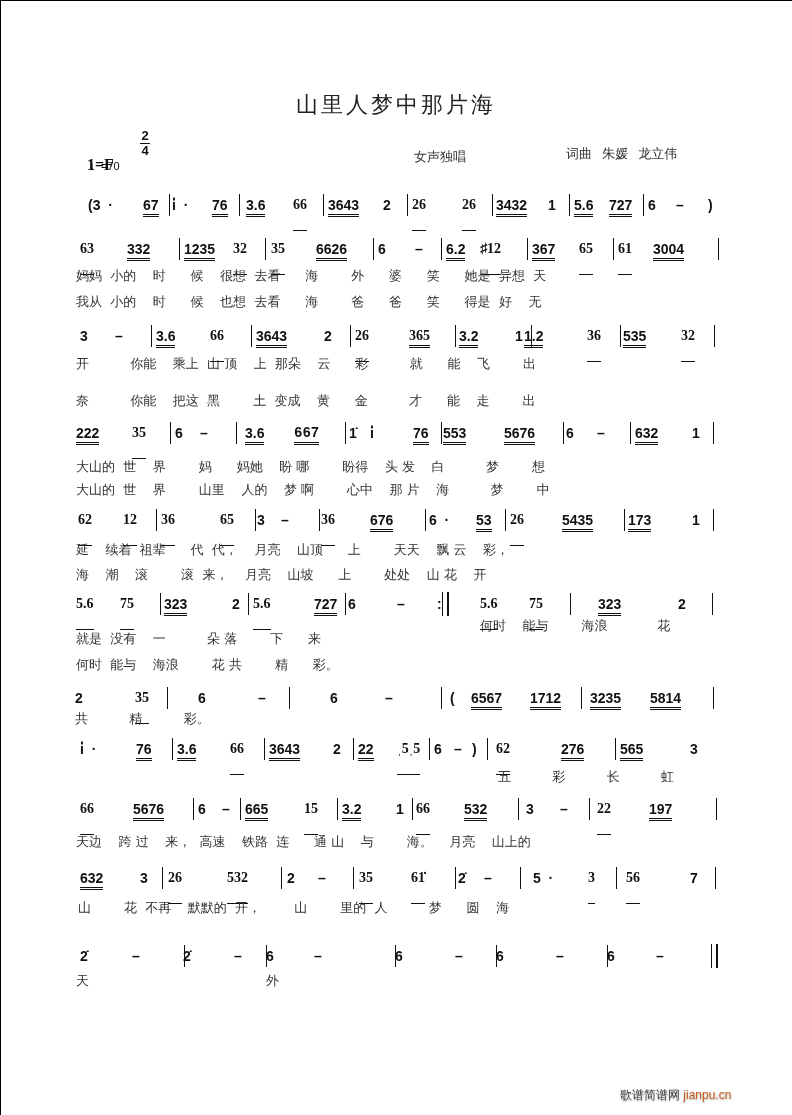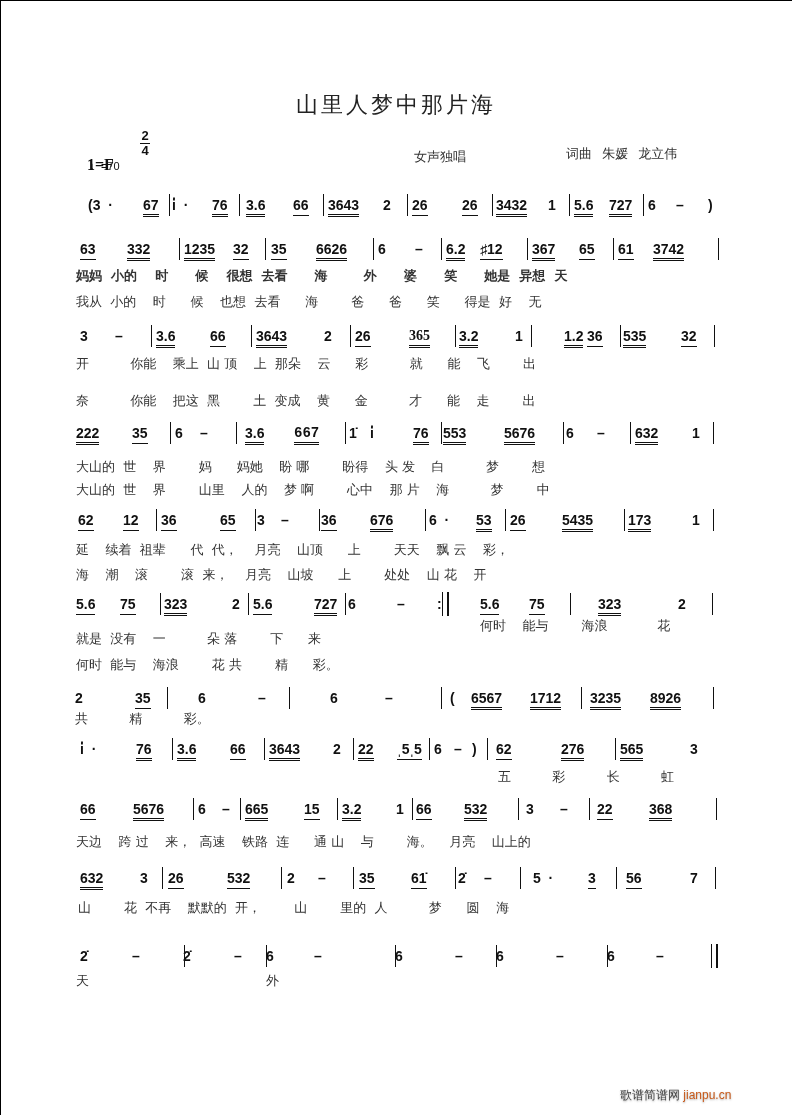--- a/index.html
+++ b/index.html
@@ -8,21 +8,21 @@
   .frame-left{position:absolute;left:0;top:0;width:1px;height:1115px;background:#000;}
   .title{position:absolute;left:0;width:792px;top:90px;text-align:center;font-family:"DejaVu Serif","Liberation Serif",serif;font-size:22px;letter-spacing:3px;color:#222;}
   .key{position:absolute;left:87px;top:136px;font-family:"Liberation Serif",serif;font-size:16px;font-weight:bold;margin-top:20px;}
   .ts{position:absolute;left:140px;top:130px;font-size:13px;font-weight:bold;text-align:center;line-height:12px;}
   .ts .bar{display:block;border-top:1px solid #111;width:10px;margin:1px auto;}
   .tempo{position:absolute;left:90px;top:160px;font-size:11px;}
   .perf{position:absolute;left:370px;top:148px;font-family:"DejaVu Serif",serif;font-size:13px;color:#333;margin-left:44px;}
   .credits{position:absolute;left:566px;top:145px;font-family:"DejaVu Serif",serif;font-size:13px;color:#333;word-spacing:6px;}
   .row{position:absolute;left:0;width:792px;}
   .tok{position:absolute;font-size:14px;font-weight:bold;white-space:pre;line-height:16px;}
-  .ul1{border-bottom:1px solid #111;padding-bottom:2px;}
+  .ul1{border-bottom:1px solid #111;padding-bottom:17px;font-family:Liberation Serif, serif;}
   .ul2{border-bottom:3px double #111;padding-bottom:1px;}
   .barline{position:absolute;width:1px;height:22px;background:#111;}
   .dbar{position:absolute;width:4px;height:24px;border-left:1px solid #111;border-right:2px solid #111;}
   .lyr{position:absolute;font-family:"DejaVu Serif","Liberation Serif",serif;font-size:13px;color:#333;white-space:pre;}
   .wm{position:absolute;left:620px;top:1087px;font-size:12px;color:#444;text-shadow:0 1px 2px #aaa;}
   .wm b{color:#c85a1a;font-weight:normal;font-family:"Liberation Sans",sans-serif;}
 </style>
 </head>
 <body>
 
@@ -80,42 +80,42 @@
       <span class="tok" style="left: 378px; top: 241px;">6</span>
       <span class="tok" style="left: 415px; top: 241px;">–</span>
       <div class="barline" style="left: 441px; top: 238px;"></div>
       <span class="tok ul2" style="left: 446px; top: 241px;">6.2</span>
       <span class="tok ul1" style="left: 480px; top: 241px;">♯12</span>
       <div class="barline" style="left: 527px; top: 238px;"></div>
       <span class="tok ul2" style="left: 532px; top: 241px;">367</span>
       <span class="tok ul1" style="left: 579px; top: 241px;">65</span>
       <div class="barline" style="left: 613px; top: 238px;"></div>
       <span class="tok ul1" style="left: 618px; top: 241px;">61</span>
-      <span class="tok ul2" style="left: 653px; top: 241px;">3742</span>
+      <span class="tok ul2" style="left: 653px; top: 241px;">3004</span>
       <div class="barline" style="left: 718px; top: 238px;"></div>
-      <div class="lyr" style="left: 76px; top: 267px; font-weight: bold;">妈妈  小的    时      候    很想  去看      海        外      婆      笑      她是  异想  天</div>
+      <div class="lyr" style="left: 76px; top: 267px;">妈妈  小的    时      候    很想  去看      海        外      婆      笑      她是  异想  天</div>
       <div class="lyr" style="left: 76px; top: 293px;">我从  小的    时      候    也想  去看      海        爸      爸      笑      得是  好    无</div>
     </div>
     <div class="row" style="top: 0px;">
       <span class="tok" style="left: 80px; top: 328px;">3</span>
       <span class="tok" style="left: 115px; top: 328px;">–</span>
       <div class="barline" style="left: 151px; top: 325px;"></div>
       <span class="tok ul2" style="left: 156px; top: 328px;">3.6</span>
       <span class="tok ul1" style="left: 210px; top: 328px;">66</span>
       <div class="barline" style="left: 251px; top: 325px;"></div>
       <span class="tok ul2" style="left: 256px; top: 328px;">3643</span>
       <span class="tok" style="left: 324px; top: 328px;">2</span>
       <div class="barline" style="left: 350px; top: 325px;"></div>
       <span class="tok ul1" style="left: 355px; top: 328px;">26</span>
       <span class="tok ul2" style="left: 409px; top: 328px; font-family: Liberation Serif, serif;">365</span>
       <div class="barline" style="left: 455px; top: 325px;"></div>
       <span class="tok ul2" style="left: 459px; top: 328px;">3.2</span>
       <span class="tok" style="left: 515px; top: 328px;">1</span>
       <div class="barline" style="left: 531px; top: 325px;"></div>
-      <span class="tok ul2" style="left: 564px; top: 328px; text-align: right;">1.2</span>
+      <span class="tok ul2" style="left: 524px; top: 328px; text-align: right;">1.2</span>
       <span class="tok ul1" style="left: 587px; top: 328px;">36</span>
       <div class="barline" style="left: 620px; top: 325px;"></div>
       <span class="tok ul2" style="left: 623px; top: 328px;">535</span>
       <span class="tok ul1" style="left: 681px; top: 328px;">32</span>
       <div class="barline" style="left: 714px; top: 325px;"></div>
       <div class="lyr" style="left: 76px; top: 355px;">开          你能    乘上  山 顶    上  那朵    云      彩          就      能    飞        出</div>
       <div class="lyr" style="left: 76px; top: 392px;">奈          你能    把这  黑        土  变成    黄      金          才      能    走        出</div>
     </div>
     <div class="row" style="top: 0px;">
       <span class="tok ul2" style="left: 76px; top: 425px;">222</span>
@@ -200,21 +200,21 @@
       <span class="tok" style="left: 258px; top: 690px;">–</span>
       <div class="barline" style="left: 289px; top: 687px;"></div>
       <span class="tok" style="left: 330px; top: 690px;">6</span>
       <span class="tok" style="left: 385px; top: 690px;">–</span>
       <div class="barline" style="left: 441px; top: 687px;"></div>
       <span class="tok" style="left: 450px; top: 690px;">(</span>
       <span class="tok ul2" style="left: 471px; top: 690px;">6567</span>
       <span class="tok ul2" style="left: 530px; top: 690px;">1712</span>
       <div class="barline" style="left: 581px; top: 687px;"></div>
       <span class="tok ul2" style="left: 590px; top: 690px;">3235</span>
-      <span class="tok ul2" style="left: 650px; top: 690px;">8926</span>
+      <span class="tok ul2" style="left: 650px; top: 690px;">5814</span>
       <div class="barline" style="left: 713px; top: 687px;"></div>
       <div class="lyr" style="left: 75px; top: 710px;">共          精          彩。</div>
     </div>
     <div class="row" style="top: 0px;">
       <span class="tok" style="left: 80px; top: 741px;">i̇  ·</span>
       <span class="tok ul2" style="left: 136px; top: 741px;">76</span>
       <div class="barline" style="left: 172px; top: 738px;"></div>
       <span class="tok ul2" style="left: 177px; top: 741px;">3.6</span>
       <span class="tok ul1" style="left: 230px; top: 741px;">66</span>
       <div class="barline" style="left: 264px; top: 738px;"></div>
@@ -248,21 +248,21 @@
       <span class="tok ul2" style="left: 342px; top: 801px;">3.2</span>
       <span class="tok" style="left: 396px; top: 801px;">1</span>
       <div class="barline" style="left: 412px; top: 798px;"></div>
       <span class="tok ul1" style="left: 416px; top: 801px;">66</span>
       <span class="tok ul2" style="left: 464px; top: 801px;">532</span>
       <div class="barline" style="left: 518px; top: 798px;"></div>
       <span class="tok" style="left: 526px; top: 801px;">3</span>
       <span class="tok" style="left: 560px; top: 801px;">–</span>
       <div class="barline" style="left: 589px; top: 798px;"></div>
       <span class="tok ul1" style="left: 597px; top: 801px;">22</span>
-      <span class="tok ul2" style="left: 649px; top: 801px;">368</span>
+      <span class="tok ul2" style="left: 649px; top: 801px;">197</span>
       <div class="barline" style="left: 716px; top: 798px;"></div>
       <div class="lyr" style="left: 76px; top: 833px;">天边    跨 过    来，  高速    铁路  连      通 山    与        海。    月亮    山上的</div>
     </div>
     <div class="row" style="top: 0px;">
       <span class="tok ul2" style="left: 80px; top: 870px;">632</span>
       <span class="tok" style="left: 140px; top: 870px;">3</span>
       <div class="barline" style="left: 162px; top: 867px;"></div>
       <span class="tok ul1" style="left: 168px; top: 870px;">26</span>
       <span class="tok ul1" style="left: 227px; top: 870px;">532</span>
       <div class="barline" style="left: 281px; top: 867px;"></div>

